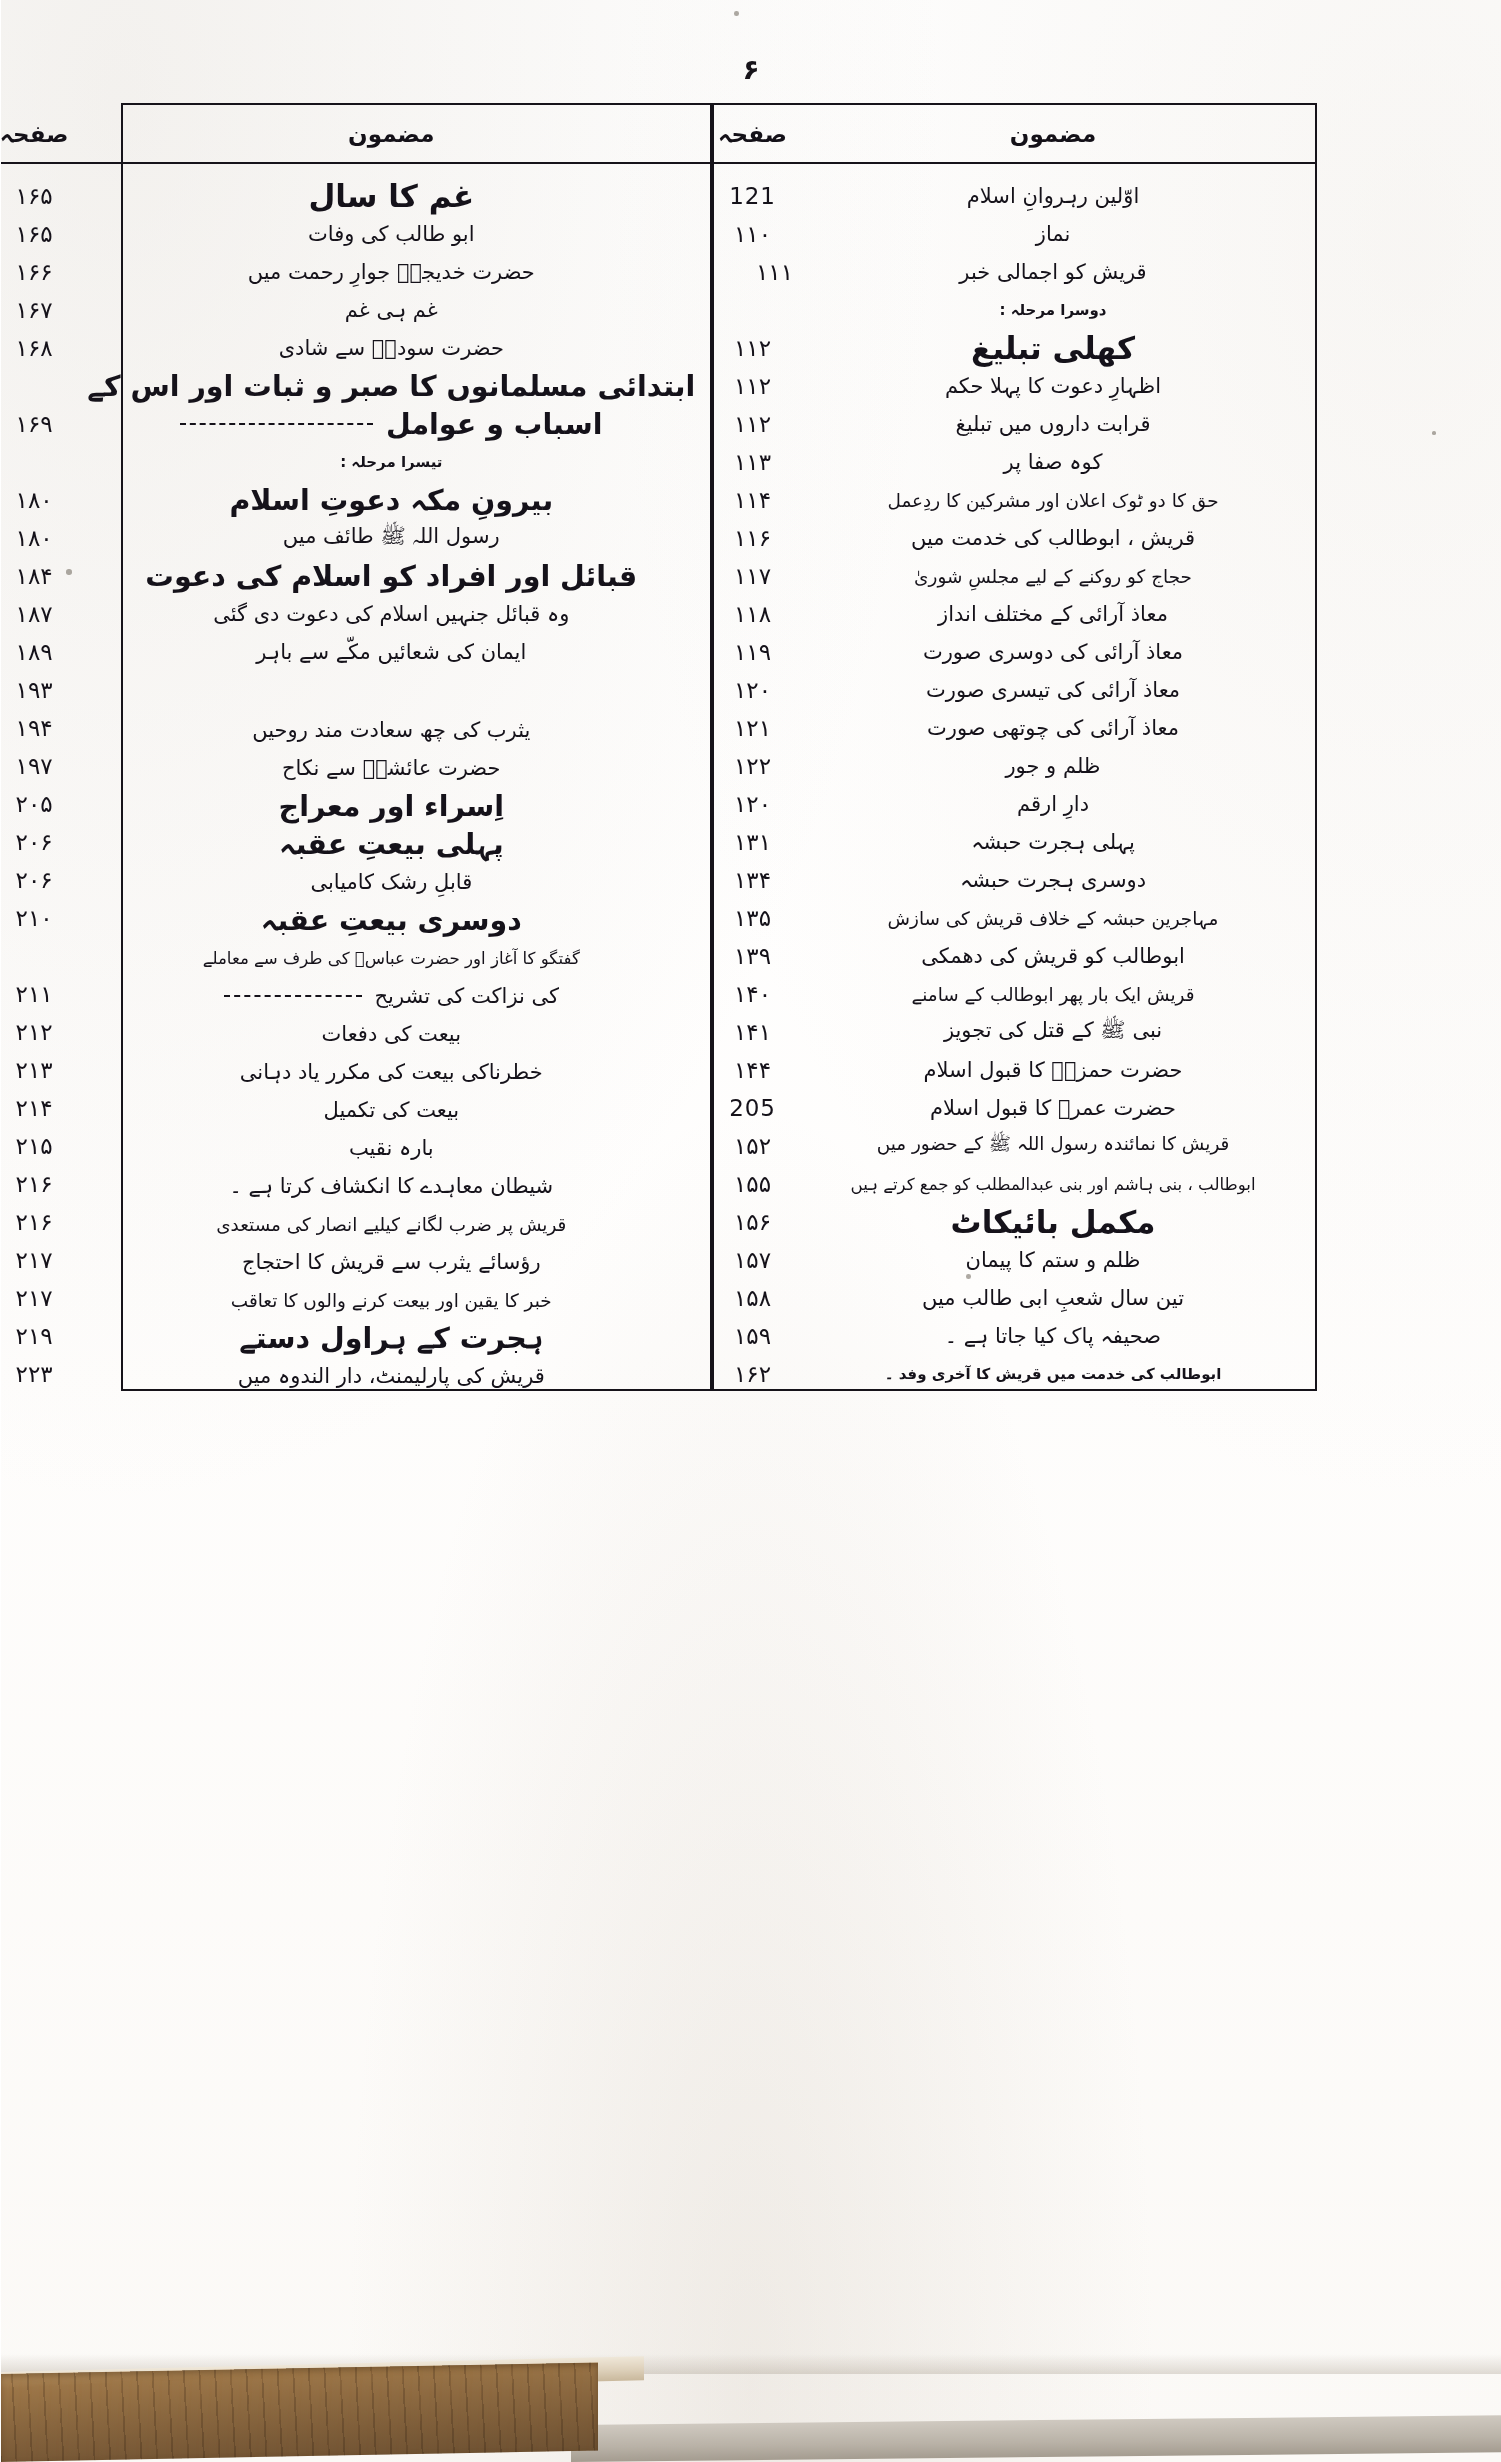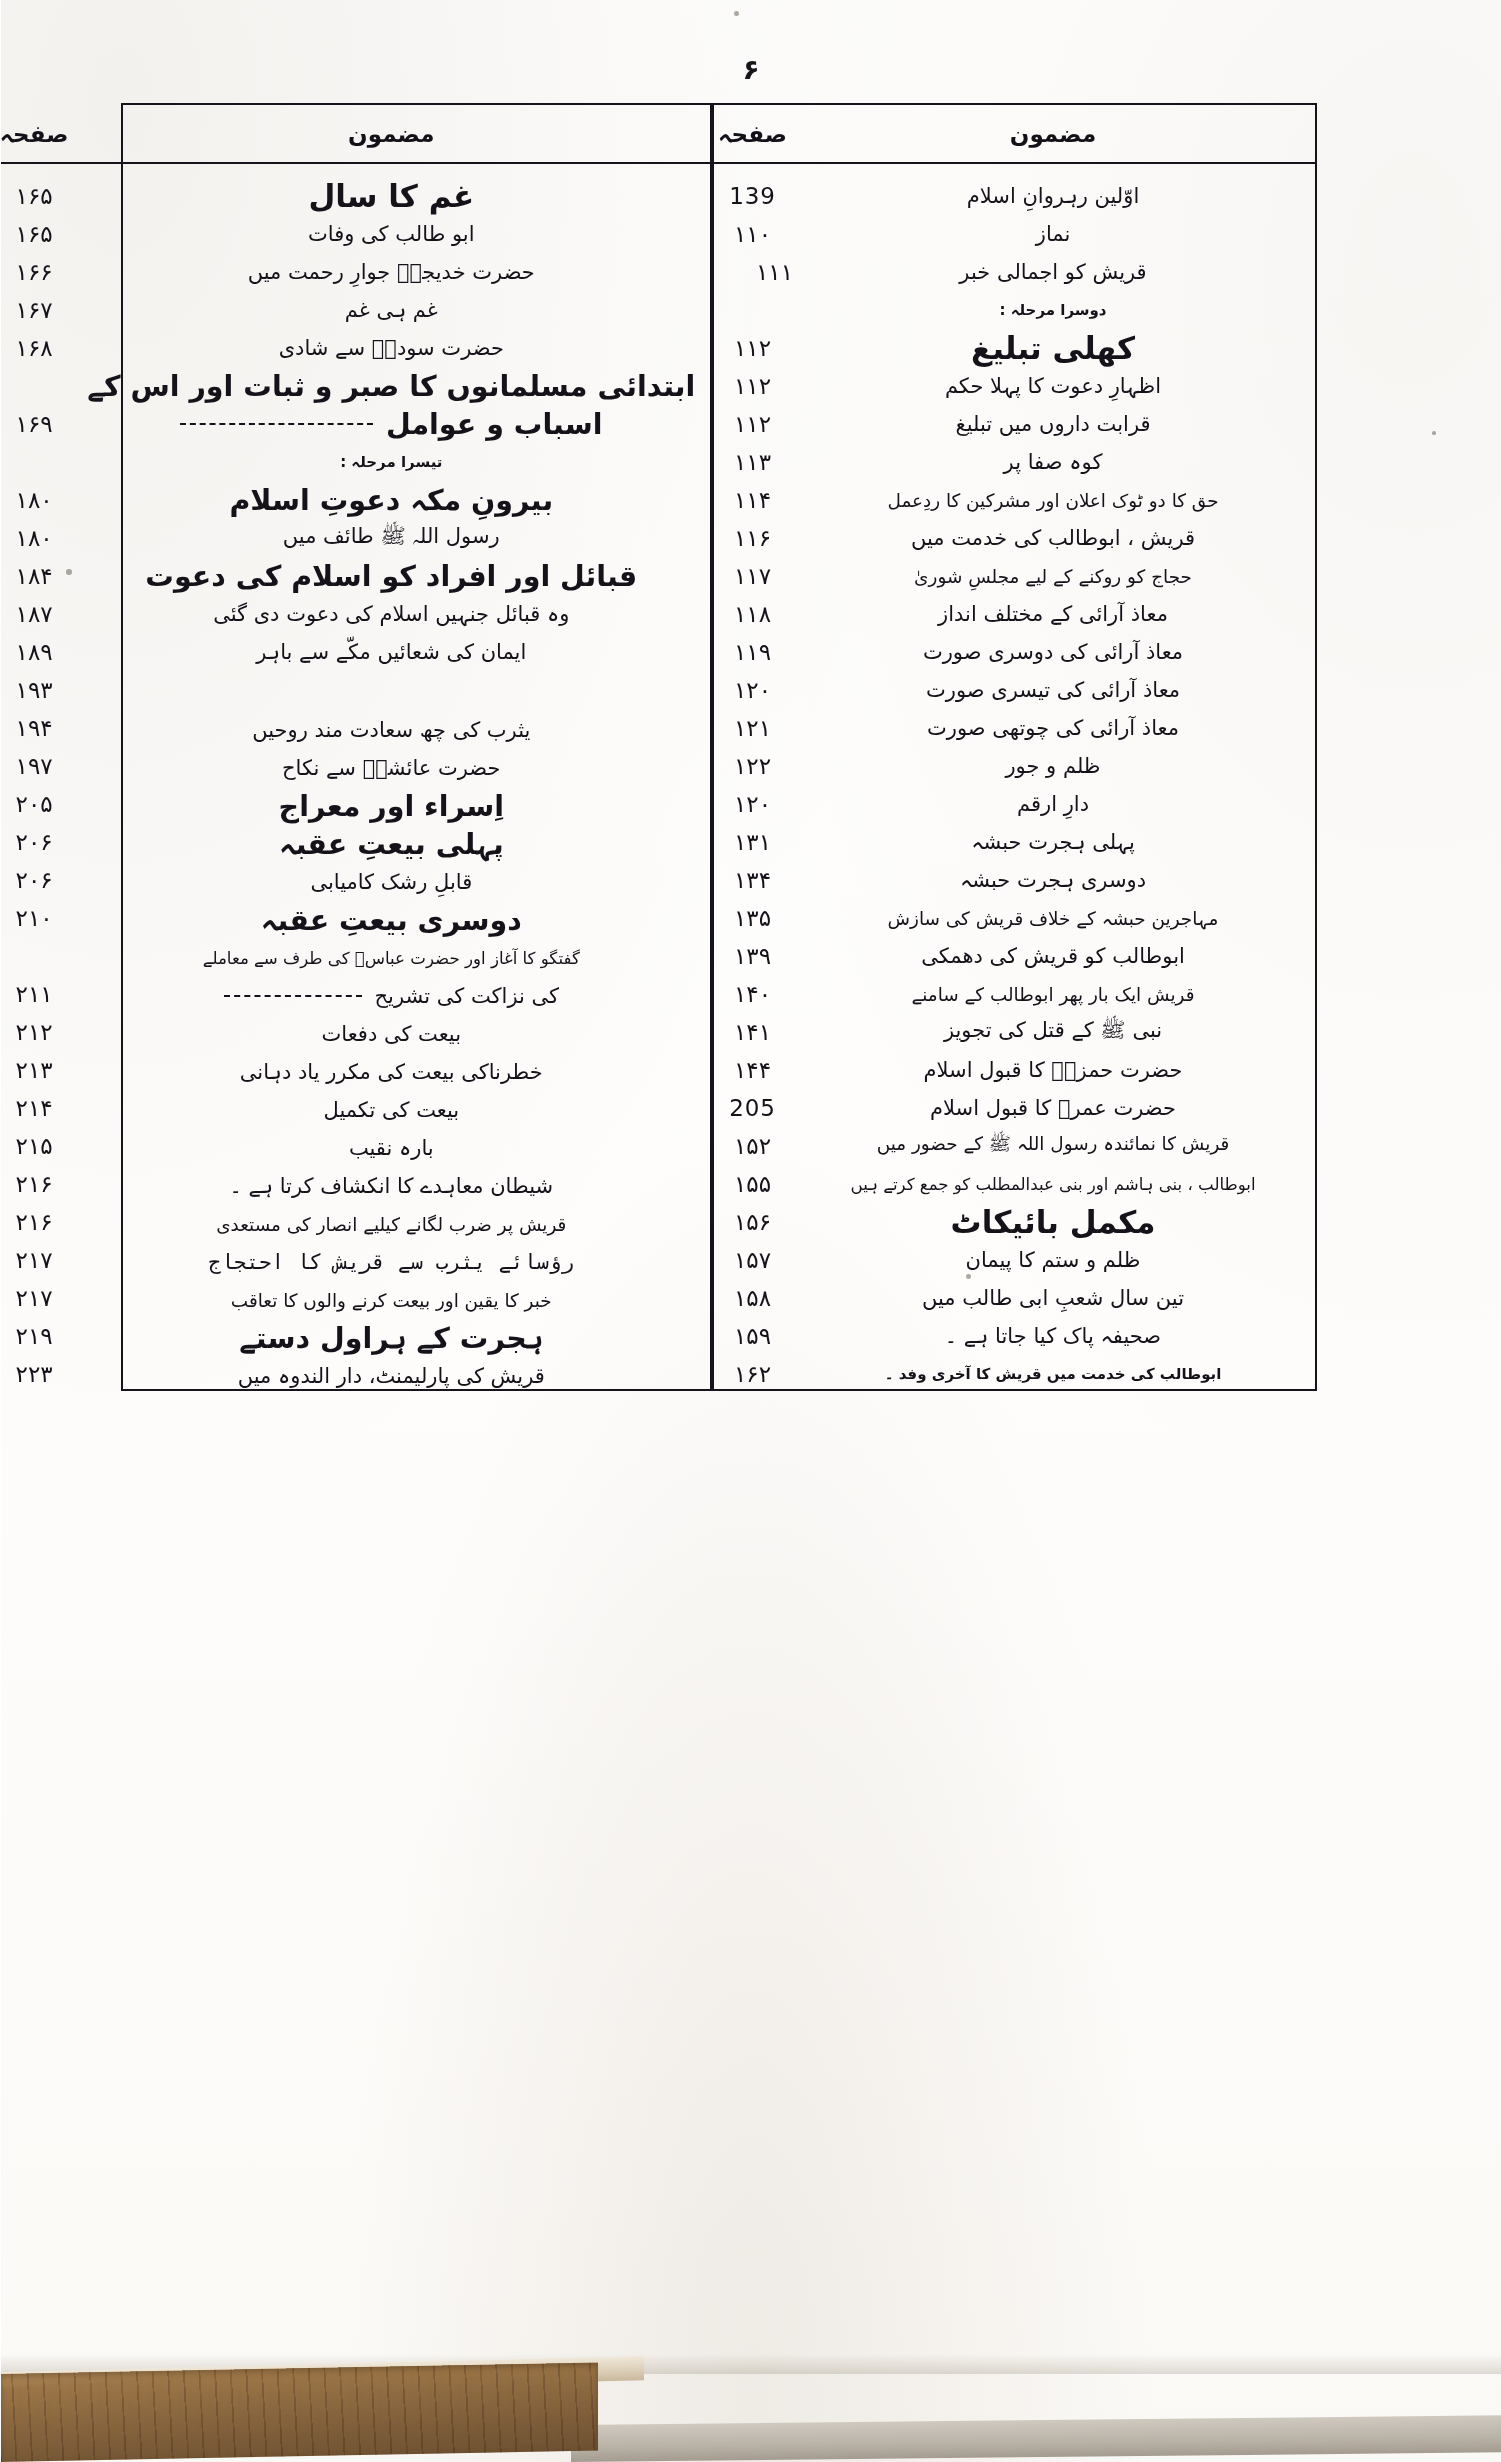--- a/index.html
+++ b/index.html
@@ -303,21 +303,21 @@
             <div class="tp bigger" style="height: 38px; flex: 0 0 38px;">مکمل بائیکاٹ</div>
             <div class="tp" style="height: 38px; flex: 0 0 38px;">ظلم و ستم کا پیمان</div>
             <div class="tp" style="height: 38px; flex: 0 0 38px;">تین سال شعبِ ابی طالب میں</div>
             <div class="tp" style="height: 38px; flex: 0 0 38px;">صحیفہ پاک کیا جاتا ہے ۔</div>
             <div class="tp head-sec" style="height: 38px; flex: 0 0 38px;">ابوطالب کی خدمت میں قریش کا آخری وفد ۔</div>
           </div>
       </div>
       <div class="col-page">
         <div class="head-cell">صفحہ</div>
         <div class="body-cells" id="right-pages">
-            <div class="pg" style="height: 38px; flex: 0 0 38px;">139</div>
+            <div class="pg" style="height: 38px; flex: 0 0 38px;">121</div>
             <div class="pg" style="height: 38px; flex: 0 0 38px;">۱۱۰</div>
             <div class="pg" style="height: 38px; flex: 0 0 38px; padding-left: 44px;">۱۱۱</div>
             <div class="pg blank" style="height: 38px; flex: 0 0 38px;">.</div>
             <div class="pg" style="height: 38px; flex: 0 0 38px;">۱۱۲</div>
             <div class="pg" style="height: 38px; flex: 0 0 38px;">۱۱۲</div>
             <div class="pg" style="height: 38px; flex: 0 0 38px;">۱۱۲</div>
             <div class="pg" style="height: 38px; flex: 0 0 38px;">۱۱۳</div>
             <div class="pg" style="height: 38px; flex: 0 0 38px;">۱۱۴</div>
             <div class="pg" style="height: 38px; flex: 0 0 38px;">۱۱۶</div>
             <div class="pg" style="height: 38px; flex: 0 0 38px;">۱۱۷</div>
@@ -370,21 +370,21 @@
             <div class="tp" style="height: 38px; flex: 0 0 38px;">قابلِ رشک کامیابی</div>
             <div class="tp big" style="height: 38px; flex: 0 0 38px;">دوسری بیعتِ عقبہ</div>
             <div class="tp tiny" style="height: 38px; flex: 0 0 38px;">گفتگو کا آغاز اور حضرت عباسؓ کی طرف سے معاملے</div>
             <div class="tp dashed" style="height: 38px; flex: 0 0 38px;">کی نزاکت کی تشریح</div>
             <div class="tp" style="height: 38px; flex: 0 0 38px;">بیعت کی دفعات</div>
             <div class="tp" style="height: 38px; flex: 0 0 38px;">خطرناکی بیعت کی مکرر یاد دہانی</div>
             <div class="tp" style="height: 38px; flex: 0 0 38px;">بیعت کی تکمیل</div>
             <div class="tp" style="height: 38px; flex: 0 0 38px;">بارہ نقیب</div>
             <div class="tp" style="height: 38px; flex: 0 0 38px;">شیطان معاہدے کا انکشاف کرتا ہے ۔</div>
             <div class="tp small" style="height: 38px; flex: 0 0 38px;">قریش پر ضرب لگانے کیلیے انصار کی مستعدی</div>
-            <div class="tp" style="height: 38px; flex: 0 0 38px; font-family: Liberation Mono, monospace;">رؤسائے یثرب سے قریش کا احتجاج</div>
+            <div class="tp" style="height: 38px; flex: 0 0 38px;">رؤسائے یثرب سے قریش کا احتجاج</div>
             <div class="tp small" style="height: 38px; flex: 0 0 38px;">خبر کا یقین اور بیعت کرنے والوں کا تعاقب</div>
             <div class="tp big" style="height: 38px; flex: 0 0 38px;">ہجرت کے ہراول دستے</div>
             <div class="tp" style="height: 38px; flex: 0 0 38px;">قریش کی پارلیمنٹ، دار الندوہ میں</div>
           </div>
       </div>
       <div class="col-page">
         <div class="head-cell">صفحہ</div>
         <div class="body-cells" id="left-pages">
             <div class="pg" style="height: 38px; flex: 0 0 38px;">۱۶۵</div>
             <div class="pg" style="height: 38px; flex: 0 0 38px;">۱۶۵</div>

